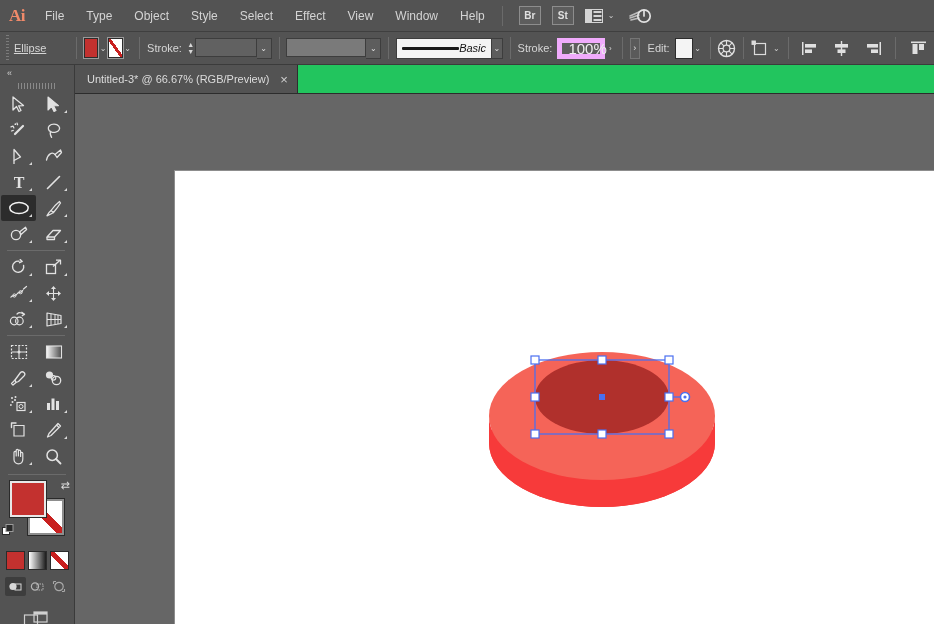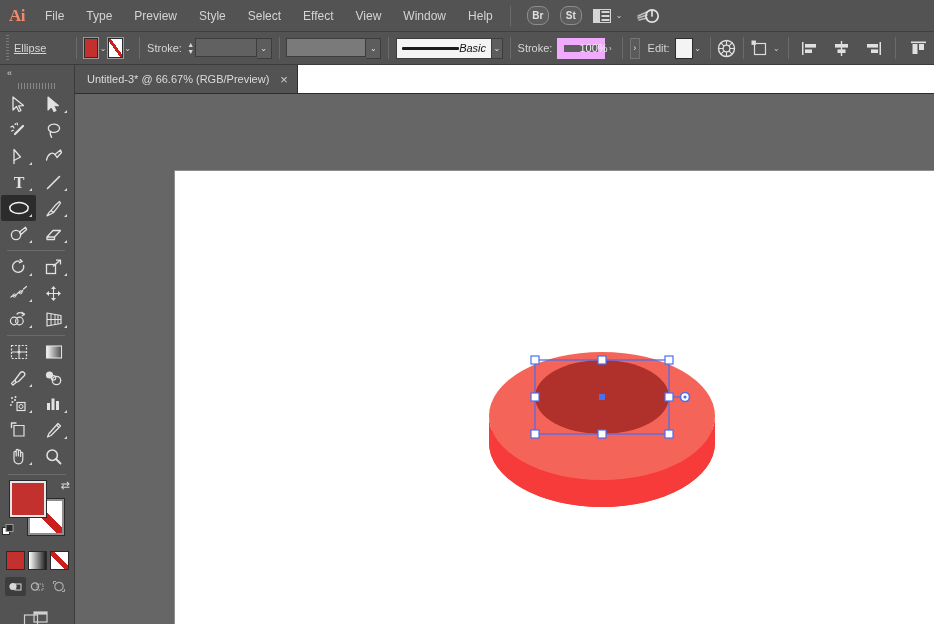--- a/index.html
+++ b/index.html
@@ -33,21 +33,21 @@
     display: flex; align-items: center;
     font-size: 12px; color: #d4d4d4;
     cursor: default; white-space: nowrap;
   }
   .menubar-sep {
     width: 1px; height: 20px; background: #6a6a6a; margin: 0 6px;
   }
   .mb-right { display: flex; align-items: center; margin-left: 10px; }
   .sq-btn {
     width: 22px; height: 19px;
-    border: 1px solid #8d8d8d; border-radius: 8px;
+    border: 1px solid #8d8d8d; border-radius: 0;
     background: #5d5d5d;
     display: flex; align-items: center; justify-content: center;
     font-size: 10px; font-weight: bold; color: #e0e0e0;
     margin-right: 11px; cursor: default;
   }
   .icon-btn {
     display: flex; align-items: center; justify-content: center;
     cursor: default;
   }
   .caret { font-size: 8px; color: #cfcfcf; margin-left: 3px; }
@@ -116,41 +116,41 @@
   .brush-field {
     width: 96px; height: 21px; background: #f4f4f4;
     border: 1px solid #3d3d3d;
     display: flex; align-items: center; justify-content: space-between;
     padding: 0 5px; cursor: default;
   }
   .brush-line { width: 58px; height: 3px; background: #1a1a1a; border-radius: 1px; }
   .brush-name { font-size: 11px; color: #111; font-style: italic; }
   .opacity-field {
     width: 48px; height: 21px;
-    background: #5d5d5d; border: 7px solid #f0abfc;
-    display: flex; align-items: center; padding: 0 15px;
-    font-size: 11px; color: #eee; cursor: text;
+    background: #5d5d5d; border: 5px solid #f0abfc;
+    display: flex; align-items: center; padding: 0 6px;
+    font-size: 15px; color: #eee; cursor: text;
   }
   .style-swatch {
     width: 25px; height: 21px; background: #f4f4f4;
     border: 1px solid #2c2c2c; cursor: default;
   }
   .align-ico { margin: 0 7px; cursor: default; display: flex; }
   .arrow-btn {
     width: 13px; height: 21px;
     border: 1px solid #757575; background: #5a5a5a;
     display: flex; align-items: center; justify-content: center;
     font-size: 9px; color: #e0e0e0; cursor: default;
   }
 
   
   .tabbar {
     position: absolute; top: 65px; left: 75px;
     width: 859px; height: 29px;
-    background: #ffffff;
+    background: #22c55e;
     display: flex; align-items: flex-end;
     border-bottom: 1px solid #2c2c2c;
   }
   .doc-tab {
     height: 28px; background: #535353;
     display: flex; align-items: center;
     padding: 0 9px 0 12px;
     border-right: 1px solid #2e2e2e;
     cursor: default;
   }
@@ -278,21 +278,21 @@
 </style>
 </head>
 <body>
 
 <div id="app">
 
   <div class="menubar">
     <div class="ai-logo">Ai</div>
     <div class="menu-item">File</div>
     <div class="menu-item">Type</div>
-    <div class="menu-item">Preview</div>
+    <div class="menu-item">Object</div>
     <div class="menu-item">Style</div>
     <div class="menu-item">Select</div>
     <div class="menu-item">Effect</div>
     <div class="menu-item">View</div>
     <div class="menu-item">Window</div>
     <div class="menu-item">Help</div>
 
     <div class="menubar-sep"></div>
 
     <div class="mb-right">

